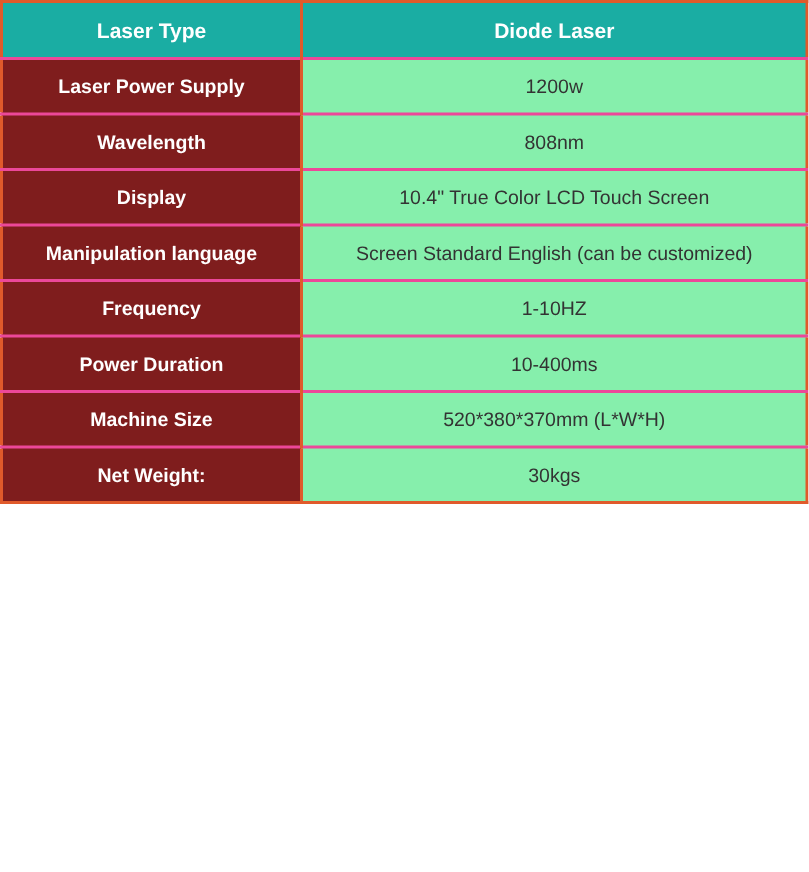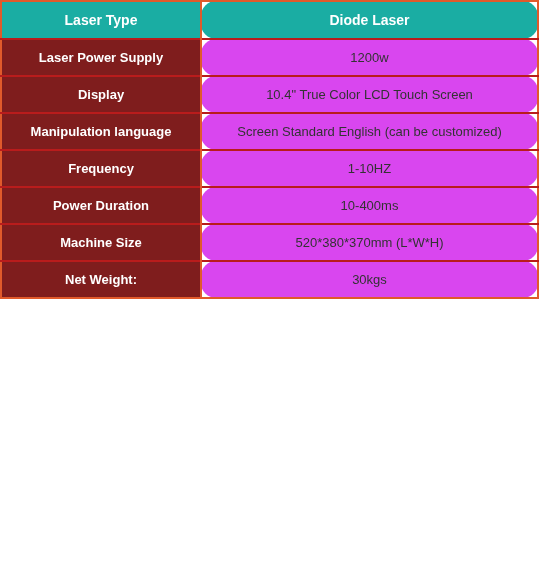--- a/index.html
+++ b/index.html
@@ -14,50 +14,49 @@
       font-size: 13px;
     }
 
     .spec-table {
       width: 539px;
       border-collapse: collapse;
       border: 2px solid #e05a2b;
     }
 
     .spec-table tr {
-      border-bottom: 2px solid #b91c1c;
+      border-bottom: 2px solid #ec4899;
     }
 
     .spec-table tr:last-child {
       border-bottom: none;
       margin-left: 16px;
     }
 
     .spec-table td {
       padding: 10px 12px;
       vertical-align: middle;
       border-right: 2px solid #e05a2b;
       text-align: center;
     }
 
     .spec-table td:last-child {
       border-right: none;
-      border-radius: 15px;
     }
 
     .label-cell {
       background-color: #7f1d1d;
       color: white;
       font-weight: bold;
       width: 200px;
       min-width: 200px;
     }
 
     .value-cell {
-      background-color: #d946ef;
+      background-color: #86efac;
       color: #333;
       width: 339px;
     }
 
     .header-row td {
       background-color: #1aada3;
       color: white;
       font-weight: bold;
       font-size: 14px;
     }
@@ -67,20 +66,24 @@
 
 <table class="spec-table">
   <tbody id="table-body">
   <tr class="header-row">
         <td class="label-cell">Laser Type</td>
         <td>Diode Laser</td>
       </tr>
       <tr>
         <td class="label-cell">Laser Power Supply</td>
         <td class="value-cell">1200w</td>
+      </tr>
+      <tr>
+        <td class="label-cell">Wavelength</td>
+        <td class="value-cell">808nm</td>
       </tr>
       <tr>
         <td class="label-cell">Display</td>
         <td class="value-cell">10.4" True Color LCD Touch Screen</td>
       </tr>
       <tr>
         <td class="label-cell">Manipulation language</td>
         <td class="value-cell">Screen Standard English (can be customized)</td>
       </tr>
       <tr>

